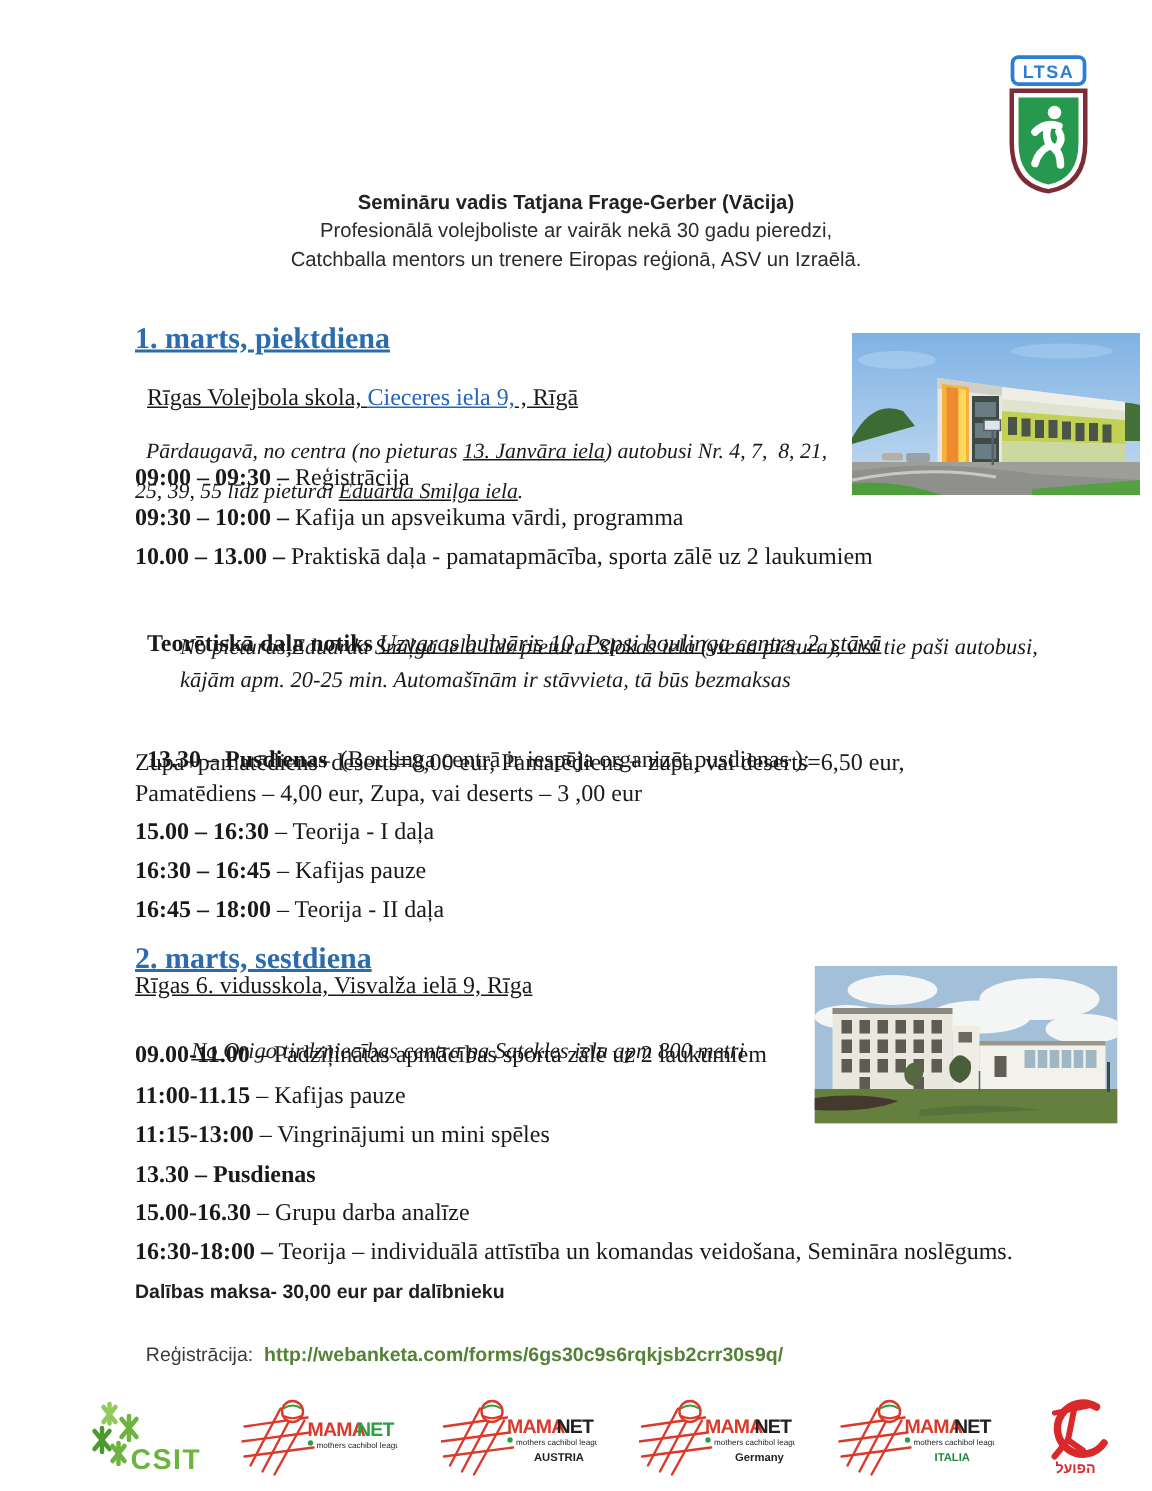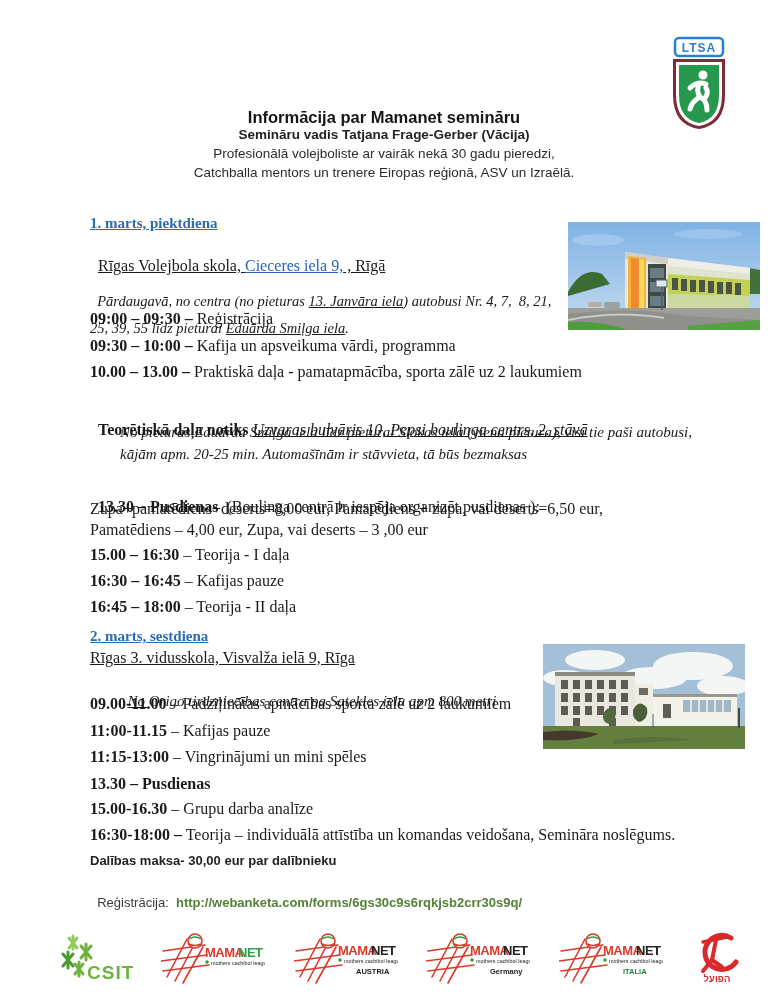--- a/index.html
+++ b/index.html
@@ -4,42 +4,41 @@
 <style>
   html,body{margin:0;padding:0;}
   body{width:768px;height:994px;background:#ffffff;position:relative;
        font-family:"Liberation Serif",serif;color:#1a1a1a;overflow:hidden;}
   .abs{position:absolute;white-space:pre-wrap;}
   .center{left:0;right:0;text-align:center;}
   .sans{font-family:"Liberation Sans",sans-serif;}
   .title{font-size:16.5px;font-weight:bold;line-height:26px;color:#151515;}
   .lead1{font-size:13.5px;font-weight:bold;line-height:18.5px;color:#222;}
   .lead2{font-size:13.5px;line-height:18.5px;color:#2b2b2b;}
-  .h-day{left:90px;font-size:15px;font-weight:bold;color:#2a6cad;text-decoration:underline;}
+  .h-day{left:90px;font-size:20px;font-weight:bold;color:#2a6cad;text-decoration:underline;}
   .venue{left:90px;font-size:16px;}
   .u{text-decoration:underline;}
   .link{color:#2563be;text-decoration:underline;}
   .dir{left:90px;font-size:14.5px;font-style:italic;line-height:27px;}
   .dir2{left:90px;font-size:15px;font-style:italic;line-height:21.5px;margin-left:30px;}
   .line{left:90px;font-size:16px;line-height:21px;}
   .sched b{font-weight:bold;}
   .theory-venue{font-style:italic;text-decoration:underline;font-weight:normal;}
   .fee{left:90px;font-size:13px;font-weight:bold;color:#1f1f1f;}
   .reg{left:90px;font-size:13px;color:#3b3b3b;}
   .reg .url{color:#538135;font-weight:bold;}
   .photo{position:absolute;}
   .footer{position:absolute;left:55px;right:25px;top:928px;height:60px;
           display:flex;justify-content:space-between;align-items:center;}
   svg text{font-family:"Liberation Sans",sans-serif;}
 </style>
 </head>
 <body>
 
 <div class="abs center title sans" style="top:52px">
-  <div>Informācija par Mamanet semināru</div>
 </div>
 
 <div class="abs" style="left:654px;top:18px">
   <svg width="74" height="96" viewBox="0 0 74 96">
     <rect x="13" y="2" width="48" height="18" rx="4" fill="#ffffff" stroke="#2a7fd4" stroke-width="2.5"></rect>
     <text x="37" y="16" font-size="12" font-weight="bold" fill="#2a7fd4" text-anchor="middle" letter-spacing="1">LTSA</text>
     <path d="M11,23 h52 v36 q0,30 -26,34 q-26,-4 -26,-34 Z" fill="#7d2b35"></path>
     <path d="M14,26 h46 v33 q0,27 -23,31 q-23,-4 -23,-31 Z" fill="#ffffff"></path>
     <path d="M17,29 h40 v30 q0,24 -20,28 q-20,-4 -20,-28 Z" fill="#27994f"></path>
     <g stroke="#ffffff" stroke-width="5" stroke-linecap="round" fill="none">
@@ -79,21 +78,21 @@
 <div class="abs line sched" style="top:475px">
   <b>13.30 – Pusdienas</b><span>  (Boulinga centrā ir iespēja organizēt pusdienas ):</span>
 </div>
 <div class="abs line" style="top:498px;width:570px">Zupa+pamatēdiens+deserts=8,00 eur, Pamatēdiens + zupa, vai deserts=6,50 eur, Pamatēdiens – 4,00 eur, Zupa, vai deserts – 3 ,00 eur</div>
 
 <div class="abs line sched" style="top:544px"><b>15.00 – 16:30</b><span> – Teorija - I daļa</span></div>
 <div class="abs line sched" style="top:570px"><b>16:30 – 16:45</b><span> – Kafijas pauze</span></div>
 <div class="abs line sched" style="top:596px"><b>16:45 – 18:00</b><span> – Teorija - II daļa</span></div>
 
 <div class="abs h-day" style="top:628px">2. marts, sestdiena</div>
-<div class="abs venue u" style="top:649px">Rīgas 3. vidusskola, Visvalža ielā 9, Rīga</div>
+<div class="abs venue u" style="top:649px">Rīgas 6. vidusskola, Visvalža ielā 9, Rīga</div>
 <div class="abs dir2" style="top:669px">
   <span class="u">No </span><span>Origo tirdzniecības centra pa Satekles ielu apm 800 metri</span>
 </div>
 
 <div class="abs line sched" style="top:693px"><b>09.00-11.00</b><span> – Padziļinātas apmācības sporta zālē uz 2 laukumiem</span></div>
 <div class="abs line sched" style="top:720px"><b>11:00-11.15</b><span> – Kafijas pauze</span></div>
 <div class="abs line sched" style="top:746px"><b>11:15-13:00</b><span> – Vingrinājumi un mini spēles</span></div>
 <div class="abs line sched" style="top:773px"><b>13.30 – Pusdienas</b><span></span></div>
 <div class="abs line sched" style="top:798px"><b>15.00-16.30</b><span> – Grupu darba analīze</span></div>
 <div class="abs line sched" style="top:824px"><b>16:30-18:00 –</b><span> Teorija – individuālā attīstība un komandas veidošana, Semināra noslēgums.</span></div>

